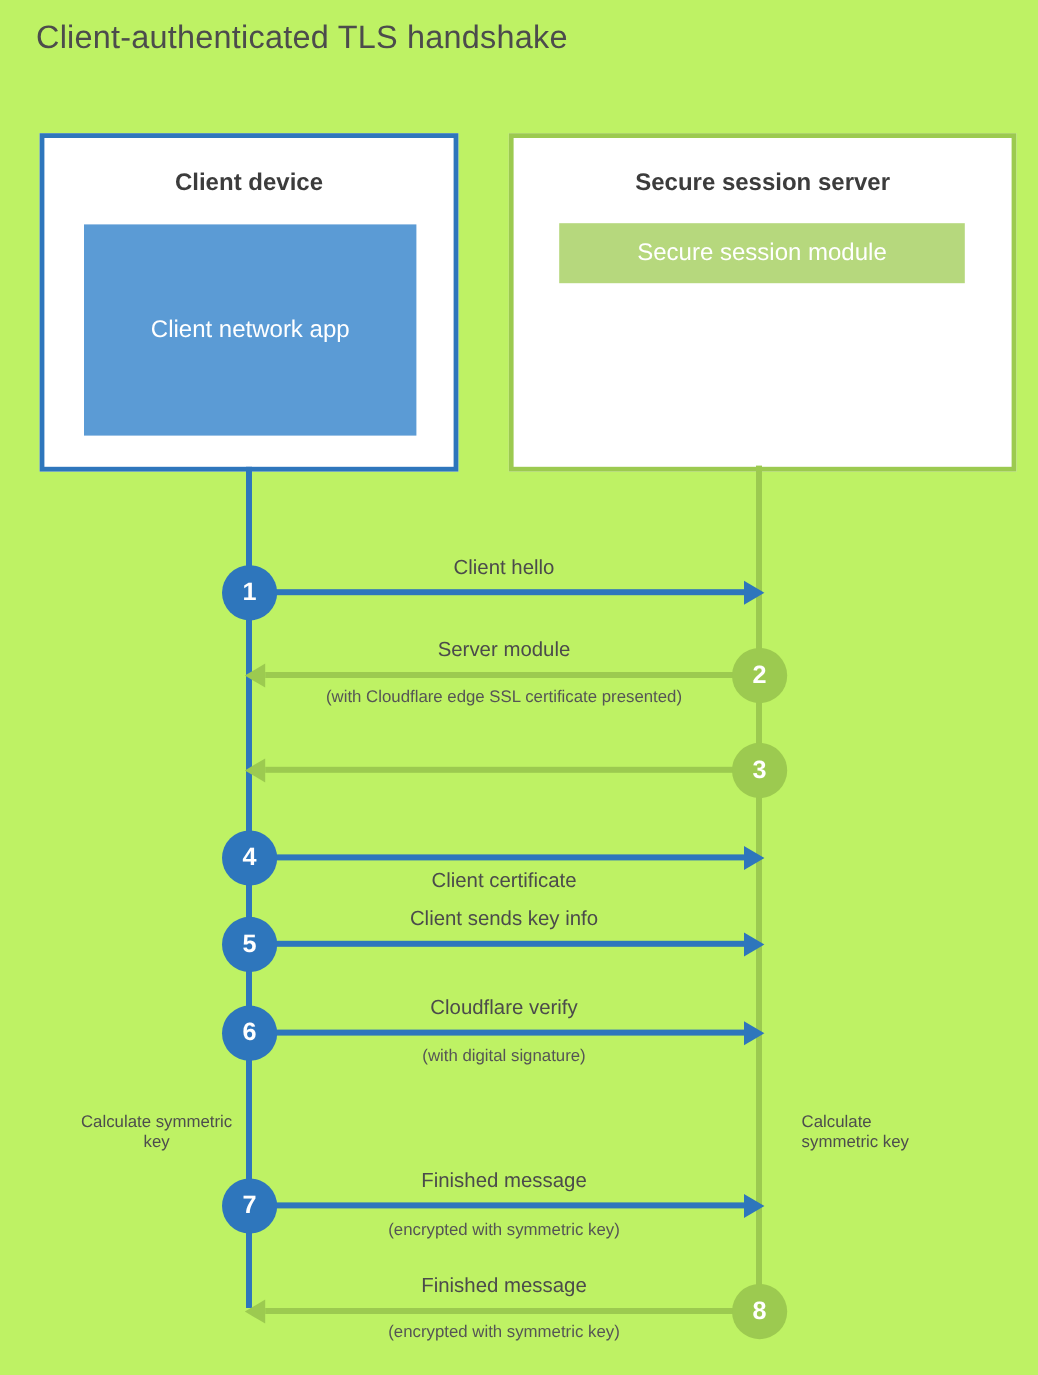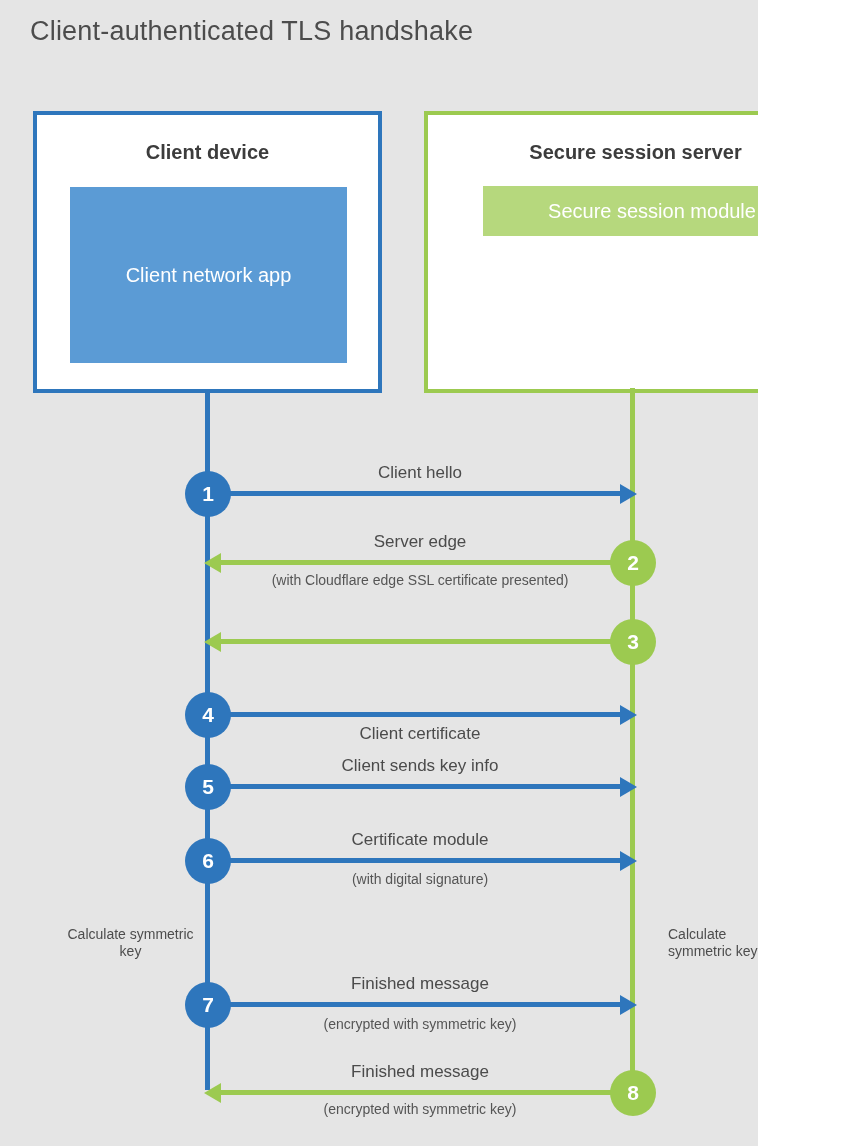--- a/index.html
+++ b/index.html
@@ -1,21 +1,21 @@
 <!DOCTYPE html>
 <html><head>
 <meta charset="utf-8">
 <style>
   html, body { margin: 0; padding: 0; background: #ffffff; }
   body { font-family: "Liberation Sans", "DejaVu Sans", sans-serif; }
   .canvas {
     position: relative;
-    width: 758px;
+    width: 865px;
     height: 1146px;
-    background: #e5e5e5;
+    background: #bef264;
     overflow: hidden;
   }
   .diagram-title {
     position: absolute;
     left: 30px;
     top: 16px;
     font-size: 27px;
     font-weight: 400;
     letter-spacing: 0.2px;
     color: #4c4c4c;
@@ -61,21 +61,21 @@
     left: 466px;
     width: 338px;
     height: 50px;
     background: #b6d87d;
     color: #ffffff;
     font-size: 20px;
     display: flex;
     align-items: center;
     justify-content: center;
   }
-  .bar-1 { top: 186px; margin-left: 17px; }
+  .bar-1 { top: 186px; }
   .bar-2 { top: 250px; }
   .bar-3 { top: 311px; }
   
   .vline { position: absolute; width: 5px; }
   .vline.blue  { left: 205px; top: 389px; height: 701px; background: #2e76bc; }
   .vline.green { left: 630px; top: 388px; height: 707px; background: #9cca50; }
   
   .step-circle {
     position: absolute;
     width: 46px;
@@ -147,41 +147,41 @@
   <div class="server-bar bar-1">Secure session module</div>
 
   <div class="vline blue"></div>
   <div class="vline green"></div>
 
   <div class="msg-label" style="top:463px">Client hello</div>
   <div class="arrow-line blue" style="top:491px"></div>
   <div class="arrow-head right" style="top:484px"></div>
   <div class="step-circle blue-bg circle-client" style="top:471px">1</div>
 
-  <div class="msg-label" style="top:532px">Server edge</div>
+  <div class="msg-label" style="top:532px">Server module</div>
   <div class="arrow-line green" style="top:560px"></div>
   <div class="arrow-head left" style="top:553px"></div>
   <div class="msg-sub" style="top:572px">(with Cloudflare edge SSL certificate presented)</div>
   <div class="step-circle green-bg circle-server" style="top:540px">2</div>
 
   <div class="arrow-line green" style="top:639px"></div>
   <div class="arrow-head left" style="top:632px"></div>
   <div class="step-circle green-bg circle-server" style="top:619px">3</div>
 
   <div class="msg-label" style="top:724px">Client certificate</div>
   <div class="arrow-line blue" style="top:712px"></div>
   <div class="arrow-head right" style="top:705px"></div>
   <div class="step-circle blue-bg circle-client" style="top:692px">4</div>
 
   <div class="msg-label" style="top:756px">Client sends key info</div>
   <div class="arrow-line blue" style="top:784px"></div>
   <div class="arrow-head right" style="top:777px"></div>
   <div class="step-circle blue-bg circle-client" style="top:764px">5</div>
 
-  <div class="msg-label" style="top:830px">Certificate module</div>
+  <div class="msg-label" style="top:830px">Cloudflare verify</div>
   <div class="arrow-line blue" style="top:858px"></div>
   <div class="arrow-head right" style="top:851px"></div>
   <div class="msg-sub" style="top:871px">(with digital signature)</div>
   <div class="step-circle blue-bg circle-client" style="top:838px">6</div>
 
   <div class="side-note note-calc-left">Calculate symmetric key</div>
   <div class="side-note note-calc-right">Calculate symmetric key</div>
 
   <div class="msg-label" style="top:974px">Finished message</div>
   <div class="arrow-line blue" style="top:1002px"></div>

